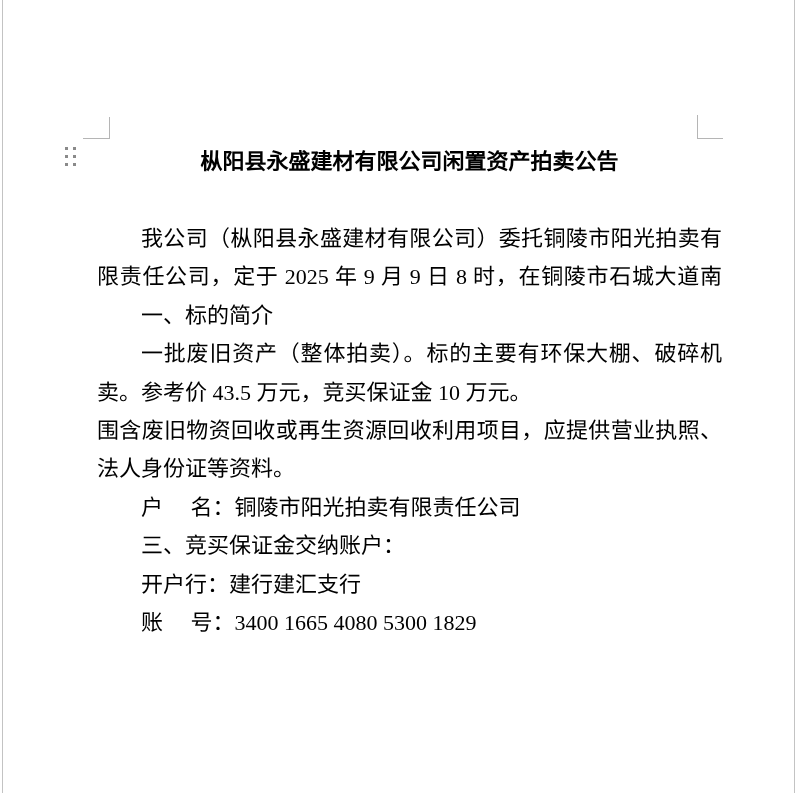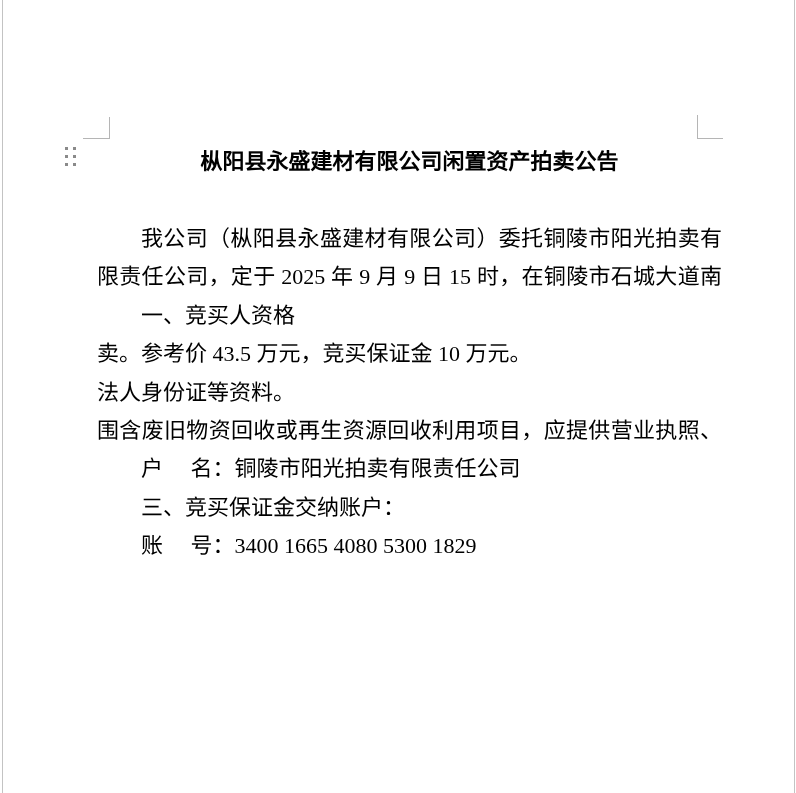--- a/index.html
+++ b/index.html
@@ -119,23 +119,25 @@
       <i></i>
       <i></i>
       <i></i>
       <i></i>
   </div>
 
   <div class="title">枞阳县永盛建材有限公司闲置资产拍卖公告</div>
 
   <div class="content">
     <div class="line indent fill">我公司（枞阳县永盛建材有限公司）委托铜陵市阳光拍卖有</div>
-    <div class="line fill">限责任公司，定于 2025 年 9 月 9 日 15 时，在铜陵市石城大道南</div>
-    <div class="line indent">一、竞买人资格</div>
+    <div class="line fill">限责任公司，定于 2025 年 9 月 9 日 8 时，在铜陵市石城大道南</div>
+    <div class="line indent">一、标的简介</div>
+    <div class="line indent fill">一批废旧资产（整体拍卖）。标的主要有环保大棚、破碎机</div>
     <div class="line">卖。参考价 43.5 万元，竞买保证金 10 万元。</div>
+    <div class="line fill">围含废旧物资回收或再生资源回收利用项目，应提供营业执照、</div>
     <div class="line">法人身份证等资料。</div>
-    <div class="line fill">围含废旧物资回收或再生资源回收利用项目，应提供营业执照、</div>
     <div class="line indent">户　 名：铜陵市阳光拍卖有限责任公司</div>
     <div class="line indent">三、竞买保证金交纳账户：</div>
+    <div class="line indent">开户行：建行建汇支行</div>
     <div class="line indent">账　 号：3400 1665 4080 5300 1829</div>
   </div>
 
 </div>
 
 </body></html>

